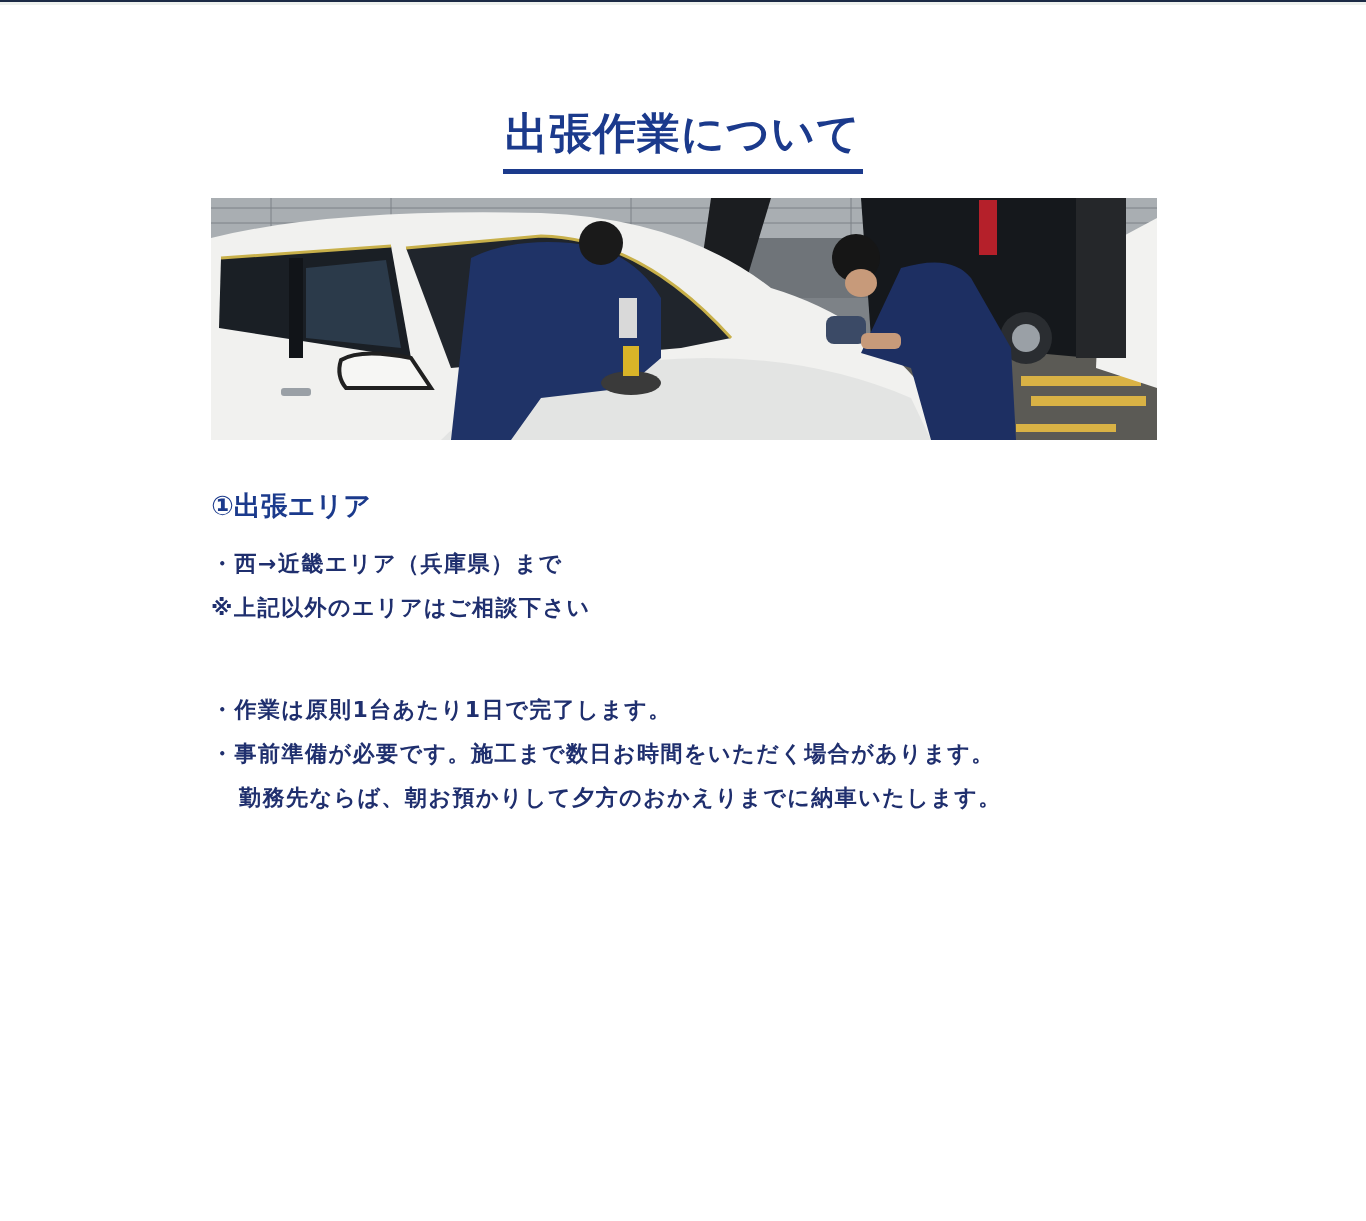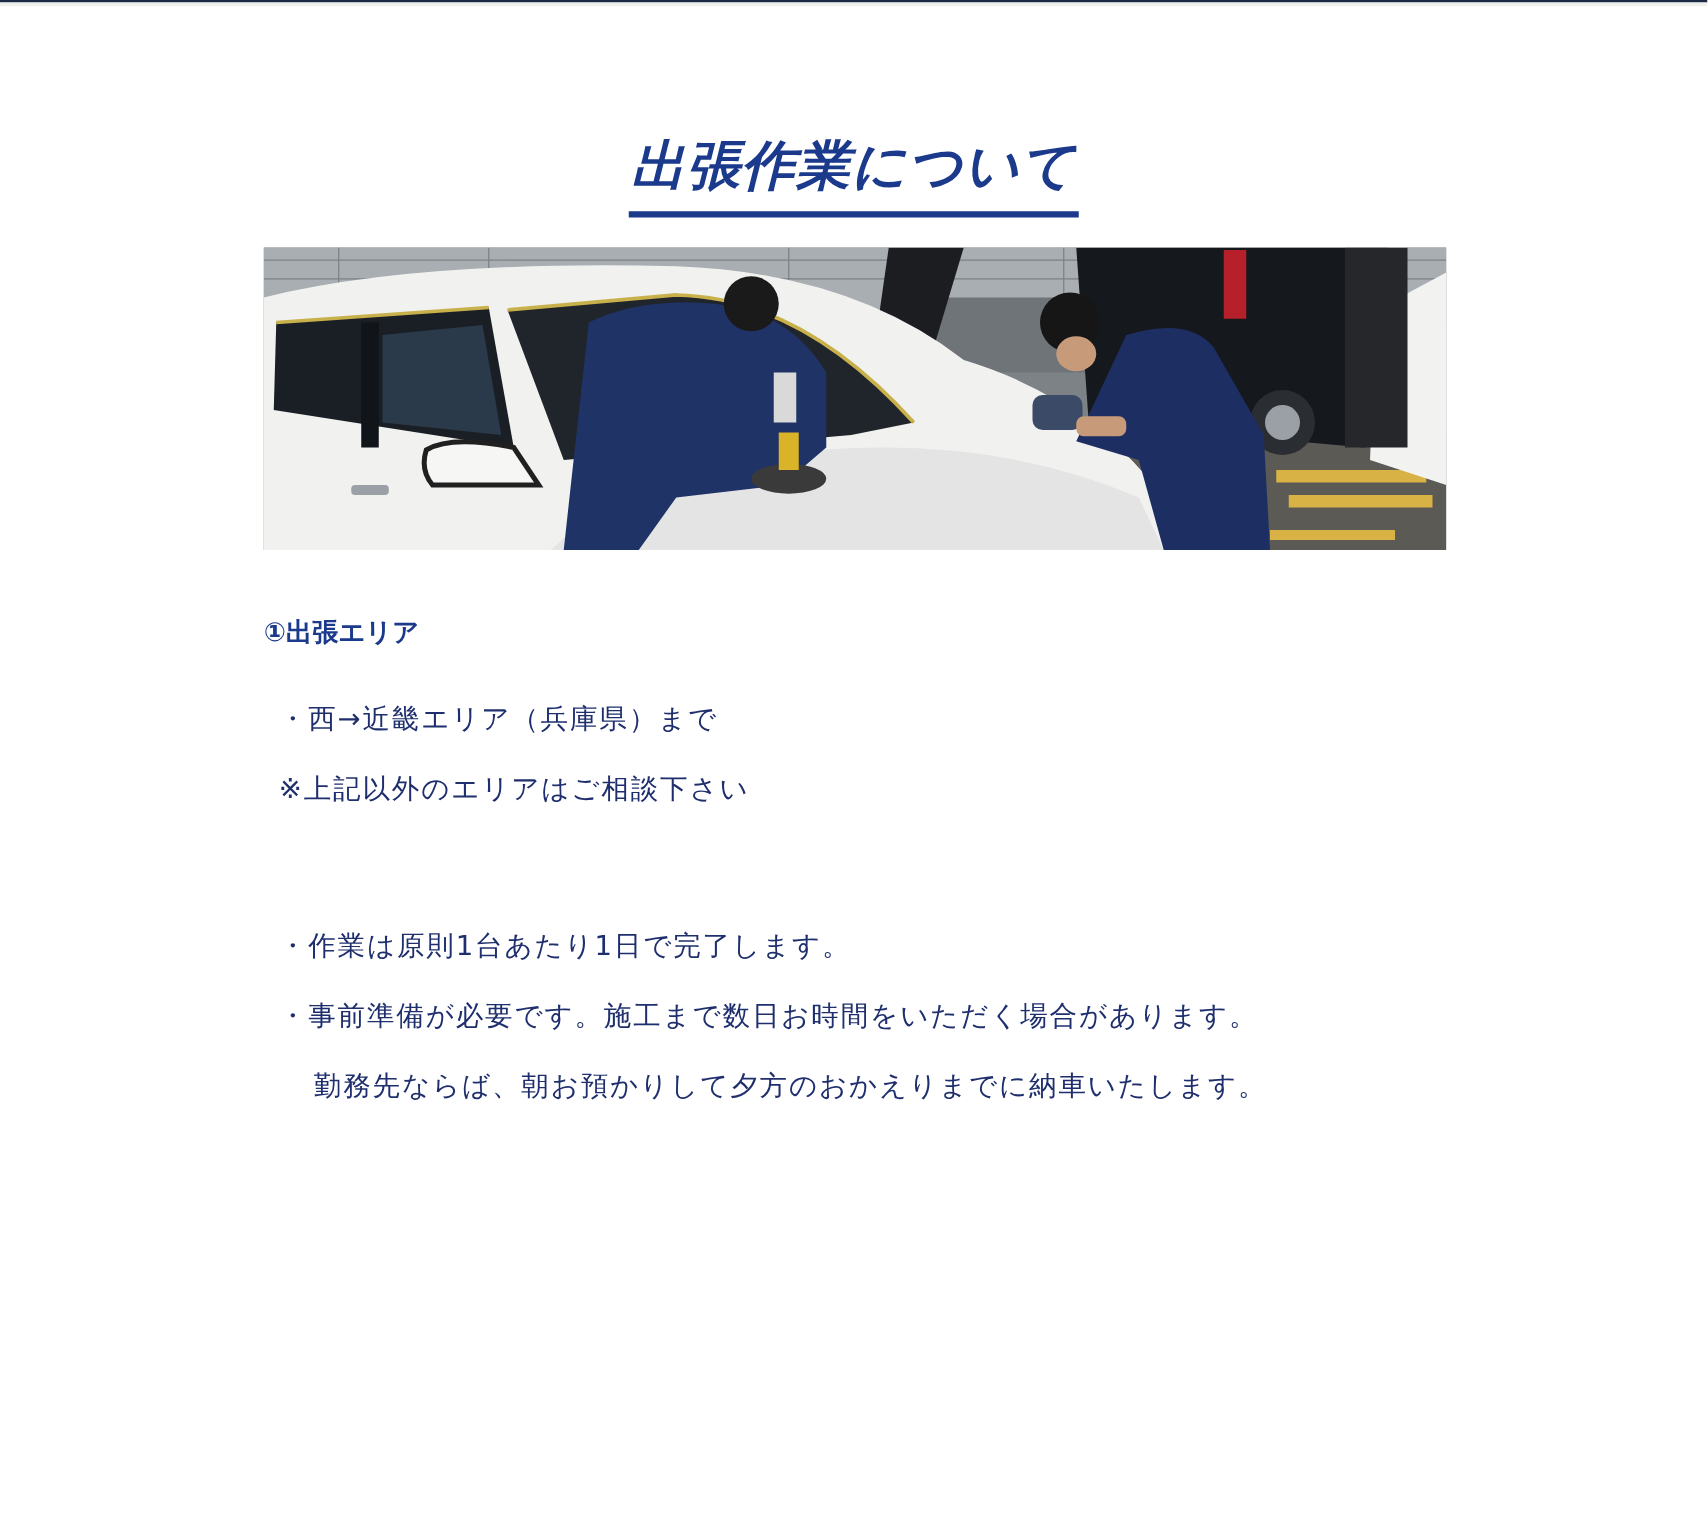--- a/index.html
+++ b/index.html
@@ -3,32 +3,32 @@
 <meta charset="utf-8">
 <style>
   html, body { margin: 0; padding: 0; background: #ffffff; }
   body {
     width: 1366px; height: 1221px; position: relative; overflow: hidden;
     font-family: "DejaVu Sans", "Liberation Sans", sans-serif;
   }
   .top-bar { position: absolute; left: 0; top: 0; width: 1366px; height: 2px; background: #1c2a45; }
   .top-bar-shadow { position: absolute; left: 0; top: 2px; width: 1366px; height: 3px; background: #eef1ee; }
 
-  .page-title-wrap { position: absolute; left: 0; top: 78px; width: 1366px; text-align: center; font-style: italic; }
+  .page-title-wrap { position: absolute; left: 0; top: 78px; width: 1366px; text-align: center; }
   .page-title {
     display: inline-block; font-size: 43px; font-weight: bold; color: #1b3a8c;
     letter-spacing: 1px; padding: 0 2px 10px; border-bottom: 5px solid #1b3a8c; line-height: 52px;
   }
 
   .hero { position: absolute; left: 211px; top: 198px; width: 946px; height: 242px; overflow: hidden; background: #8a8f96; }
   .hero svg { display: block; }
 
   .content { position: absolute; left: 211px; top: 484px; width: 946px; color: #1f2f6e; }
-  .section-heading { font-size: 21px; font-weight: bold; color: #1b3a8c; line-height: 44px; margin: 0; }
-  .line { font-size: 22px; line-height: 44px; margin: 12px; white-space: nowrap; letter-spacing: 1.5px; }
+  .section-heading { font-size: 27px; font-weight: bold; color: #1b3a8c; line-height: 44px; margin: 0; }
+  .line { font-size: 22px; line-height: 44px; margin: 0; white-space: nowrap; letter-spacing: 1.5px; font-weight: bold; }
   .gap-after-heading { height: 14px; }
   .indent { padding-left: 28px; }
 </style>
 </head>
 <body>
 
 <div class="top-bar"></div>
 <div class="top-bar-shadow"></div>
 
 <div class="page-title-wrap">

